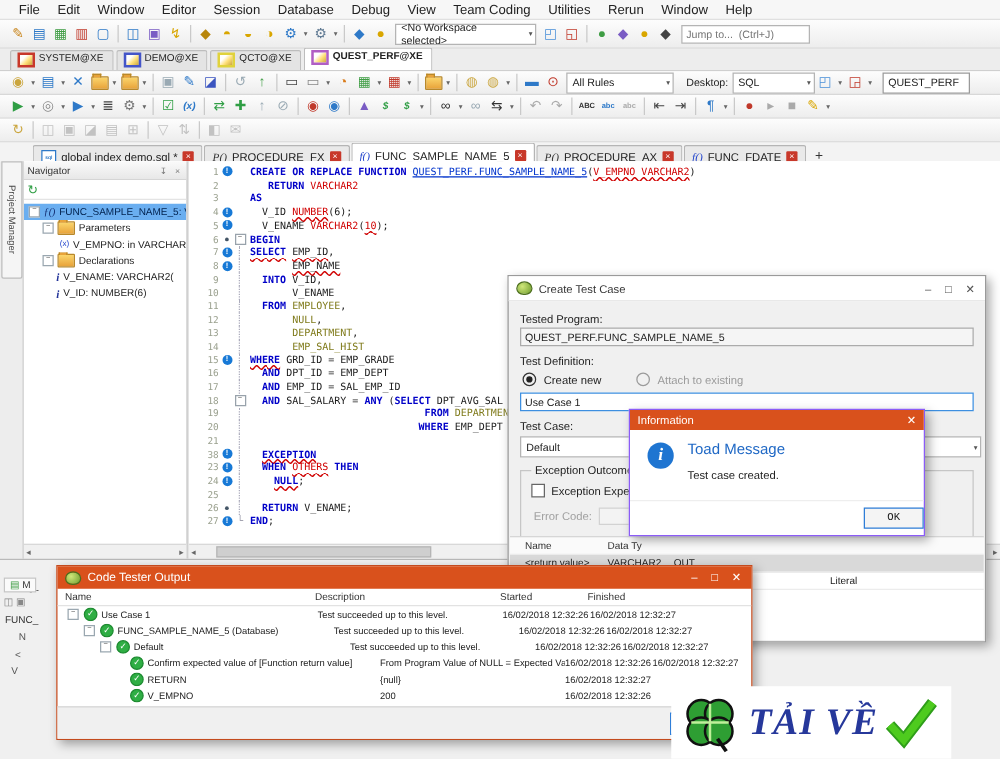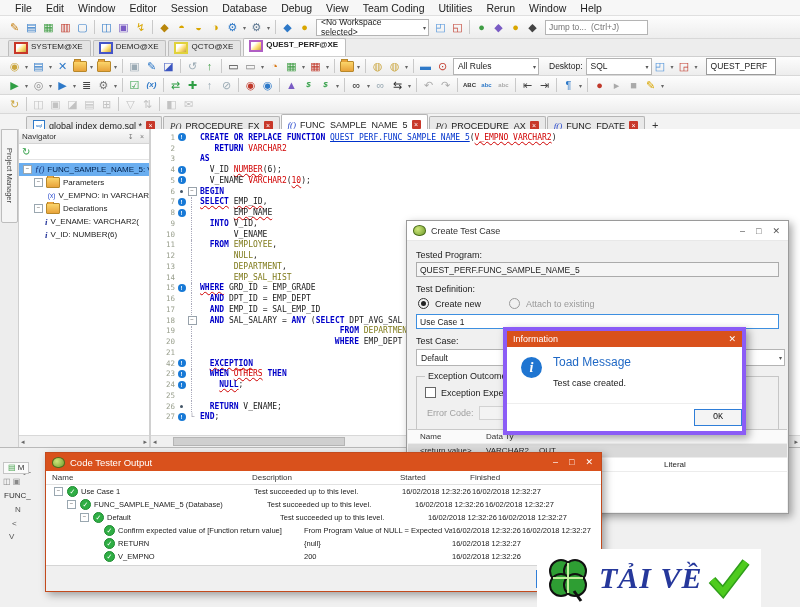--- a/index.html
+++ b/index.html
@@ -146,21 +146,21 @@
   .chkbox{width:9px;height:9px;border:1px solid #666;background:#fff;flex:none;}
   .ec-row{display:flex;align-items:center;gap:5px;margin:8px 0 0 2px;color:#a0a0a0;}
   .ec-input{width:70px;height:12px;border:1px solid #d2d2d2;background:#f3f3f3;}
   .ctc-table{position:absolute;left:1px;right:1px;top:208px;bottom:1px;background:#fff;border-top:1px solid #c9c9c9;}
   .ctc-hrow,.ctc-row{display:flex;height:13px;align-items:center;font-size:8px;border-bottom:1px solid #ececec;}
   .ctc-hrow{color:#333;background:#fafafa;}
   .ctc-row.sel{background:#d9d9d9;}
   .cc0{width:66px;padding-left:12px;flex:none;overflow:hidden;white-space:nowrap;}
   .cc1{width:53px;flex:none;} .cc2{width:23px;flex:none;} .cc3{width:102px;flex:none;} .cc4{flex:1;}
 
-  .dlg-info{left:503px;top:327px;width:235px;height:100px;background:#fff;border:4px solid #8b5cf6;z-index:20;}
+  .dlg-info{left:503px;top:327px;width:235px;height:100px;background:#fff;border:1px solid #8b5cf6;z-index:20;}
   .info-title{height:16px;background:#d9511c;color:#fff;display:flex;align-items:center;
               justify-content:space-between;padding:0 6px;font-size:9px;}
   .info-body{position:relative;height:56px;}
   .info-ico{position:absolute;left:14px;top:10px;width:21px;height:21px;border-radius:50%;background:#1f75d1;
             color:#fff;font-family:"Liberation Serif",serif;font-weight:bold;font-style:italic;
             font-size:14px;text-align:center;line-height:21px;}
   .info-heading{position:absolute;left:46px;top:8px;font-size:12px;color:#1f68c5;}
   .info-msg{position:absolute;left:46px;top:31px;font-size:9px;color:#222;}
   .info-footer{height:26px;border-top:1px solid #eee;display:flex;align-items:center;justify-content:flex-end;padding-right:0;font-family:Liberation Mono, monospace;}
   .ok-btn{width:46px;height:15px;border:1px solid #2f7ed8;background:#f4f4f4;font-size:8.5px;
@@ -628,21 +628,21 @@
             <span class="fold fold-line"></span>
             <span class="code"><span class="n">                            </span><span class="k">WHERE</span><span class="n"> EMP_DEPT =</span></span>
           </div>
           <div class="line">
             <span class="gut">21</span>
             <span class="mark"></span>
             <span class="fold fold-line"></span>
             <span class="code"></span>
           </div>
           <div class="line">
-            <span class="gut">42</span>
+            <span class="gut">38</span>
             <span class="mark">
               <span class="info-badge">!</span>
             </span>
             <span class="fold fold-line"></span>
             <span class="code"><span class="n">  </span><span class="kw">EXCEPTION</span></span>
           </div>
           <div class="line">
             <span class="gut">23</span>
             <span class="mark">
               <span class="info-badge">!</span>

